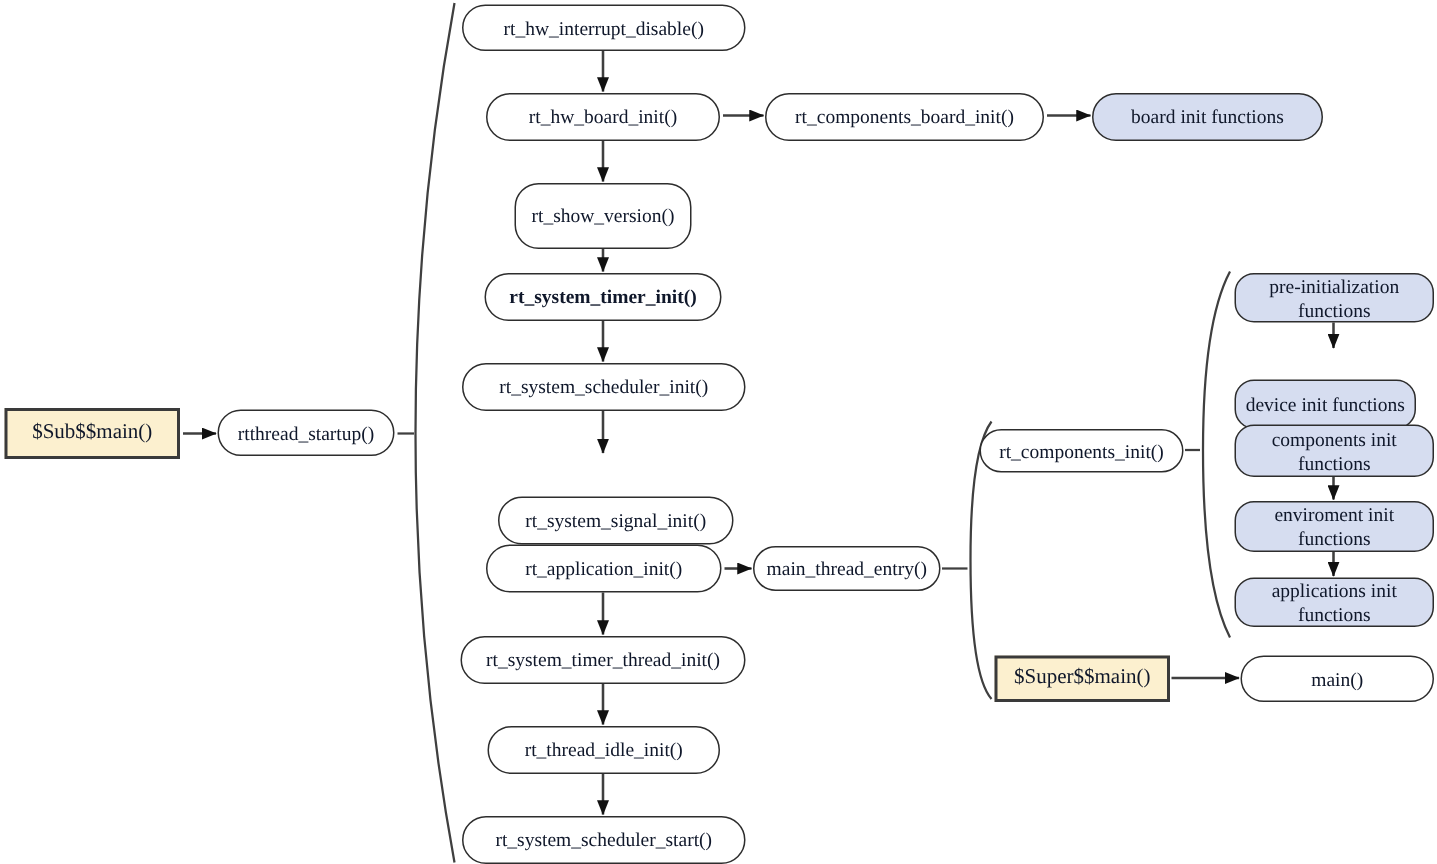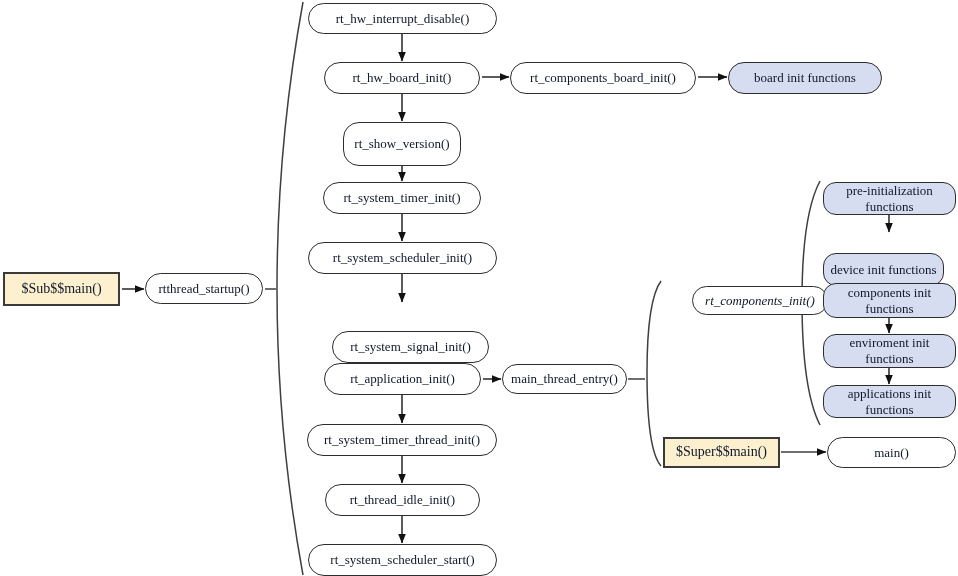--- a/index.html
+++ b/index.html
@@ -57,30 +57,30 @@
   </svg>
 
   <div class="node tan" style="left:3px;top:272px;width:117px;height:34px;">$Sub$$main()</div>
   <div class="node pill" style="left:145px;top:273px;width:118px;height:31px;">rtthread_startup()</div>
 
   <div class="node pill" style="left:308px;top:3px;width:189px;height:31px;">rt_hw_interrupt_disable()</div>
   <div class="node pill" style="left:324px;top:62px;width:156px;height:32px;">rt_hw_board_init()</div>
   <div class="node pill" style="left:510px;top:62px;width:186px;height:32px;">rt_components_board_init()</div>
   <div class="node pill blue" style="left:728px;top:62px;width:154px;height:32px;">board init functions</div>
   <div class="node pill" style="left:343px;top:122px;width:118px;height:44px;">rt_show_version()</div>
-  <div class="node pill" style="left:323px;top:182px;width:158px;height:32px;">rt_system_timer_init()</div>
+  <div class="node pill" style="left:323px;top:182px;width:158px;height:32px;font-weight:bold;">rt_system_timer_init()</div>
   <div class="node pill" style="left:308px;top:242px;width:189px;height:32px;">rt_system_scheduler_init()</div>
   <div class="node pill" style="left:332px;top:303px;width:157px;height:32px;margin-top:28px;">rt_system_signal_init()</div>
   <div class="node pill" style="left:324px;top:363px;width:157px;height:32px;text-align:right;">rt_application_init()</div>
   <div class="node pill" style="left:307px;top:424px;width:190px;height:32px;">rt_system_timer_thread_init()</div>
   <div class="node pill" style="left:325px;top:484px;width:155px;height:32px;">rt_thread_idle_init()</div>
   <div class="node pill" style="left:308px;top:544px;width:189px;height:32px;">rt_system_scheduler_start()</div>
 
   <div class="node pill" style="left:502px;top:364px;width:125px;height:30px;">main_thread_entry()</div>
-  <div class="node pill" style="left:692px;top:286px;width:136px;height:29px;font-style:italic;">rt_components_init()</div>
+  <div class="node pill" style="left:653px;top:286px;width:136px;height:29px;">rt_components_init()</div>
   <div class="node tan" style="left:663px;top:437px;width:117px;height:31px;">$Super$$main()</div>
   <div class="node pill" style="left:827px;top:437px;width:129px;height:31px;">main()</div>
 
   <div class="node pill-sm blue" style="left:823px;top:182px;width:133px;height:33px;border:1.5px solid #2d2d2d;position:absolute;display:flex;align-items:center;justify-content:center;">pre-initialization functions</div>
   <div class="node pill-sm blue" style="left:823px;top:233px;width:121px;height:33px;margin-top:20px;">device init functions</div>
   <div class="node pill-sm blue" style="left:823px;top:283px;width:133px;height:35px;">components init functions</div>
   <div class="node pill-sm blue" style="left:823px;top:334px;width:133px;height:34px;">enviroment init functions</div>
   <div class="node pill-sm blue" style="left:823px;top:385px;width:133px;height:33px;">applications init functions</div>
 
 </div>

